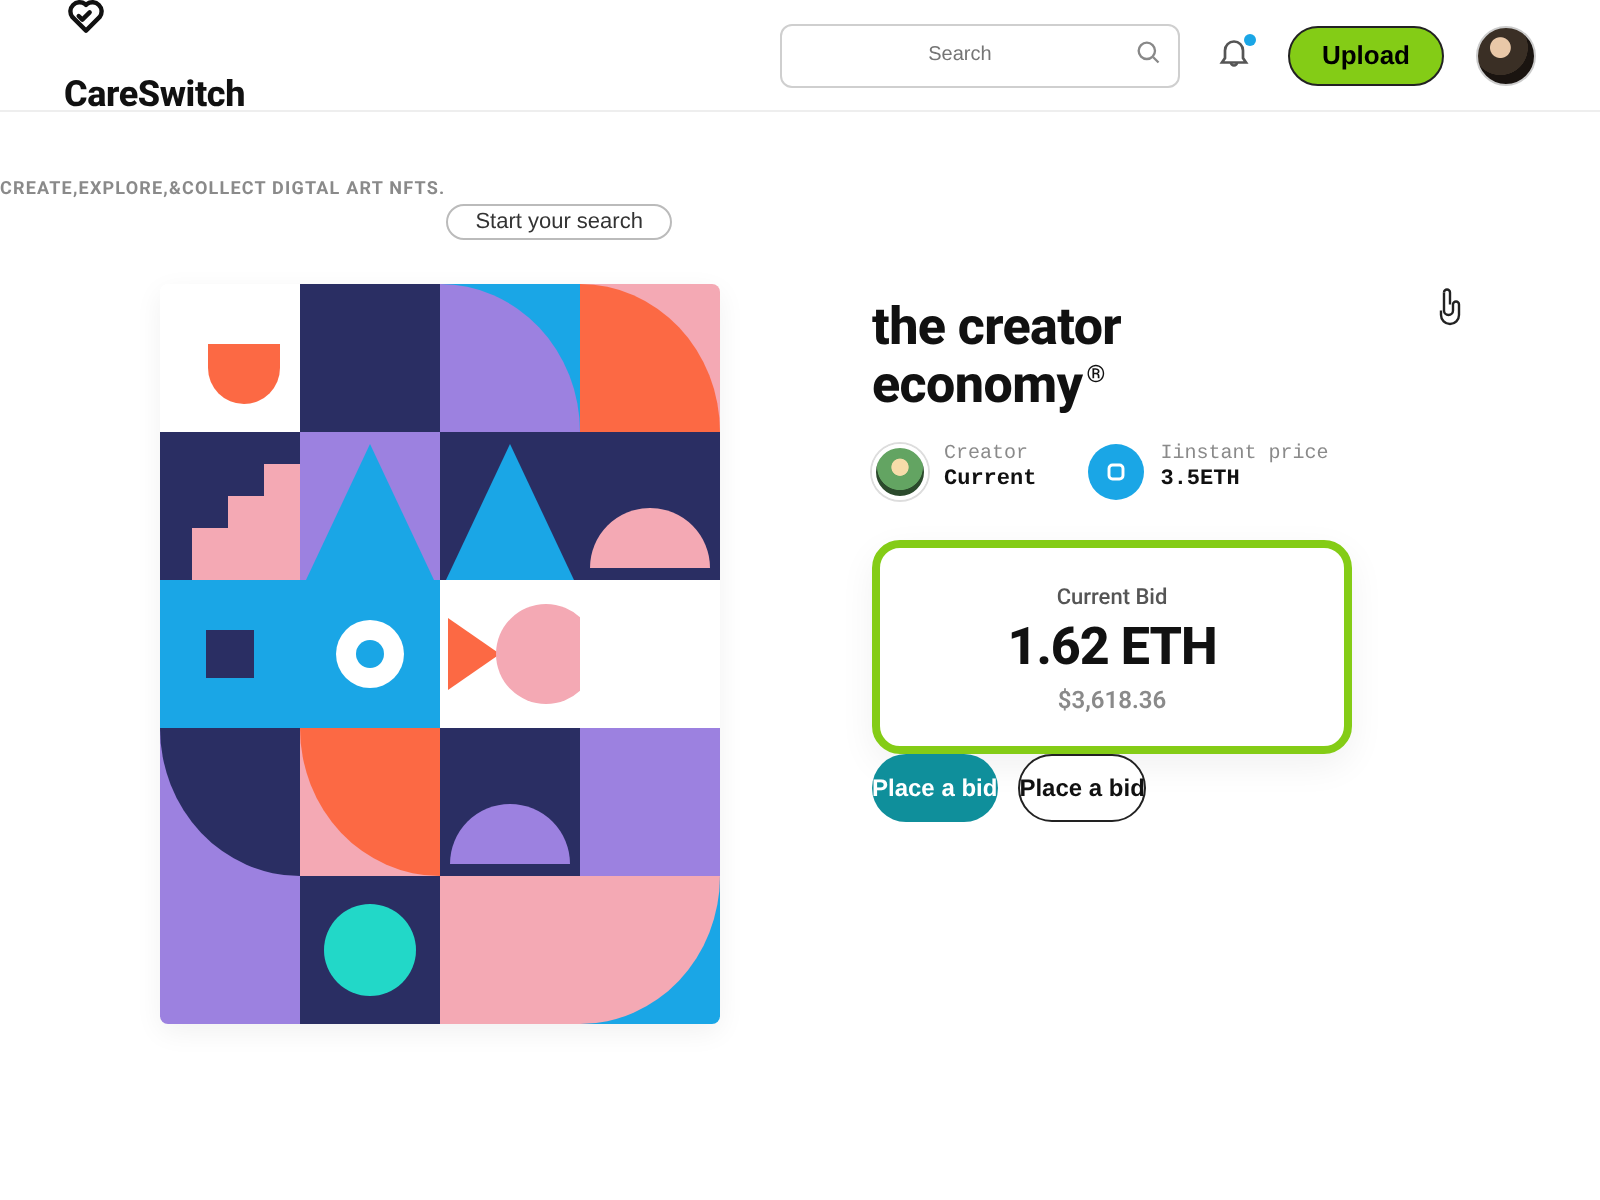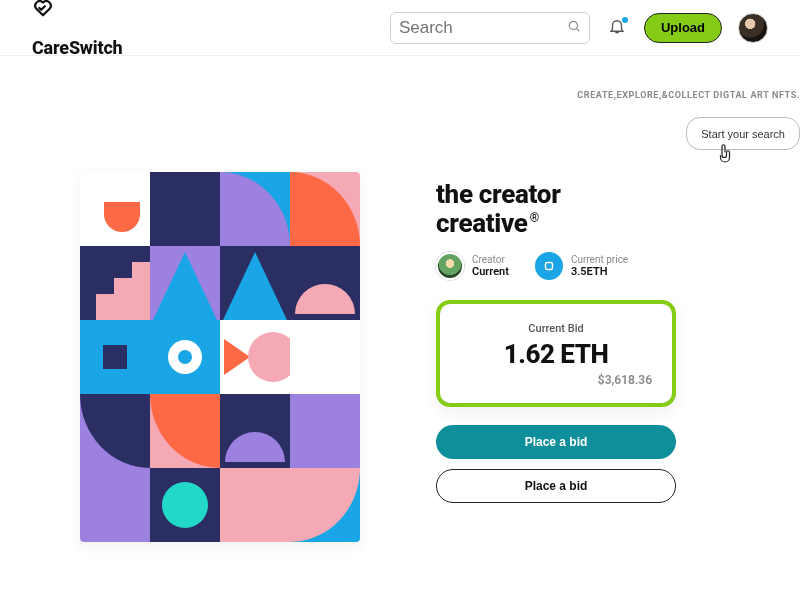--- a/index.html
+++ b/index.html
@@ -19,45 +19,45 @@
   }
   .logo-mark svg { width: 22px; height: 22px; display: block; }
   .header-spacer { flex: 1; }
   .search-wrap {
     width: 200px; height: 32px;
     border: 1.5px solid #cfcfcf; border-radius: 6px;
     display: flex; align-items: center; padding: 0 8px;
     gap: 6px; color: #888;
   }
   .search-wrap input {
-    border: none; outline: none; font-size: 17px; width: 100%;
-    background: transparent; color: #333;
+    border: none; outline: none; font-size: 10px; width: 100%;
+    background: transparent; color: #333; text-align: center;
   }
   .bell-wrap { position: relative; width: 22px; height: 22px; display: flex; align-items: center; justify-content: center; }
   .bell-wrap svg { width: 18px; height: 18px; stroke: #555; }
   .bell-dot { position: absolute; top: 0px; right: 0px; width: 6px; height: 6px; background: #1aa6e6; border-radius: 50%; }
   .upload-btn {
     height: 30px; padding: 0 16px; border-radius: 16px;
     border: 1.5px solid #222; background: #84cc16; font-size: 13px; font-weight: 600;
     cursor: pointer;
   }
   .avatar-img {
     width: 30px; height: 30px; border-radius: 50%;
     background: radial-gradient(circle at 40% 35%, #e9c8a8 0 20%, #3a2f25 22% 55%, #1a1410 56% 100%);
     border: 1px solid #ccc;
   }
   
   .hero {
-    display: flex; flex-direction: column; align-items: flex-end;
+    display: flex; flex-direction: row; align-items: flex-start;
     padding: 34px 0 12px 0; position: relative;
   }
   .hero-overline { font-size: 9px; letter-spacing: 0.6px; color: #8a8a8a; font-weight: 700; margin-bottom: 5px; }
   .hero-title { font-size: 22px; font-weight: 800; letter-spacing: -0.3px; }
   .hero-cta {
-    margin-top: 12px; height: 33px; padding: 0 14px;
+    margin-top: 12px; height: 18px; padding: 0 14px;
     border-radius: 14px; border: 1px solid #bbb; background: #fff;
     font-size: 11px; color: #333; cursor: pointer;
   }
   .cursor-icon { position: absolute; right: 66px; top: 88px; width: 18px; height: 22px; }
   
   .main {
     display: flex; gap: 76px; padding: 10px 80px 0 80px;
   }
   .artwork {
     width: 280px; height: 370px; border-radius: 4px; overflow: hidden; flex-shrink: 0;
@@ -82,35 +82,35 @@
   .circ { position: absolute; border-radius: 50%; }
   .steps { position: absolute; left: 0; top: 0; width: 100%; height: 100%; }
   .steps div { position: absolute; background: #2a2e63; }
   .tri-right { position: absolute; left: 0; top: 50%; transform: translateY(-50%); width: 0; height: 0; border-top: 18px solid transparent; border-bottom: 18px solid transparent; border-left: 26px solid currentColor; }
 
   
   .details { padding-top: 8px; width: 240px; }
   .nft-title { font-size: 26px; font-weight: 800; line-height: 1.12; letter-spacing: -0.3px; }
   .nft-title sup { font-size: 12px; font-weight: 600; vertical-align: super; margin-left: 2px; }
   .meta-row { display: flex; gap: 26px; margin-top: 14px; }
-  .meta-item { display: flex; align-items: center; gap: 8px; }
+  .meta-item { display: flex; align-items: flex-start; gap: 8px; font-family: Liberation Mono, monospace; }
   .meta-avatar { width: 28px; height: 28px; border-radius: 50%; background: radial-gradient(circle at 50% 40%, #f7dca9 0 22%, #63a462 24% 60%, #2b4a2c 62% 100%); border: 2px solid #fff; box-shadow: 0 0 0 1px #ddd; }
   .meta-icon { width: 28px; height: 28px; border-radius: 50%; background: #1aa6e6; display: flex; align-items: center; justify-content: center; }
   .meta-icon svg { width: 14px; height: 14px; stroke: #fff; fill: none; }
   .meta-label { font-size: 10px; color: #8a8a8a; line-height: 1.15; }
   .meta-value { font-size: 11px; font-weight: 600; }
   .bid-card {
     margin-top: 20px; border: 4px solid #84cc16; border-radius: 14px;
     padding: 18px 20px 16px; text-align: center;
     box-shadow: 0 6px 18px rgba(0,0,0,0.06);
   }
   .bid-label { font-size: 11px; color: #555; font-weight: 500; }
   .bid-amount { font-size: 26px; font-weight: 800; margin-top: 4px; letter-spacing: -0.5px; }
-  .bid-usd { font-size: 12px; color: #8a8a8a; margin-top: 4px; font-weight: 600; text-align: right; }
-  .cta-col { margin-top: 18px; display: flex; flex-direction: column; gap: 10px; }
+  .bid-usd { font-size: 12px; color: #8a8a8a; margin-top: 4px; font-weight: 600; }
+  .cta-col { display: flex; flex-direction: row; gap: 10px; }
   .btn-primary {
     height: 34px; border-radius: 18px; border: none; background: #0f8f9b; color: #fff;
     font-size: 12px; font-weight: 600; cursor: pointer;
   }
   .btn-secondary {
     height: 34px; border-radius: 18px; border: 1.5px solid #222; background: #fff; color: #111;
     font-size: 12px; font-weight: 600; cursor: pointer;
   }
 </style>
 </head>
@@ -223,39 +223,39 @@
       </div>
     <div class="tile c-pink"></div>
     <div class="tile c-blue">
         <div class="qc-tl" style="background:#f4a9b4;"></div>
       </div>
   </div>
 
   <div class="details">
     <div class="nft-title">
       <span>the creator</span><br>
-      <span>creative</span><sup>®</sup>
+      <span>economy</span><sup>®</sup>
     </div>
 
     <div class="meta-row">
       <div class="meta-item">
         <div class="meta-avatar"></div>
         <div>
           <div class="meta-label">Creator</div>
           <div class="meta-value">Current</div>
         </div>
       </div>
       <div class="meta-item">
         <div class="meta-icon">
           <svg viewBox="0 0 24 24" stroke-width="2.5">
               <rect x="6" y="6" width="12" height="12" rx="3"></rect>
             </svg>
         </div>
         <div>
-          <div class="meta-label">Current price</div>
+          <div class="meta-label">Iinstant price</div>
           <div class="meta-value">3.5ETH</div>
         </div>
       </div>
     </div>
 
     <div class="bid-card">
       <div class="bid-label">Current Bid</div>
       <div class="bid-amount">1.62 ETH</div>
       <div class="bid-usd">$3,618.36</div>
     </div>

